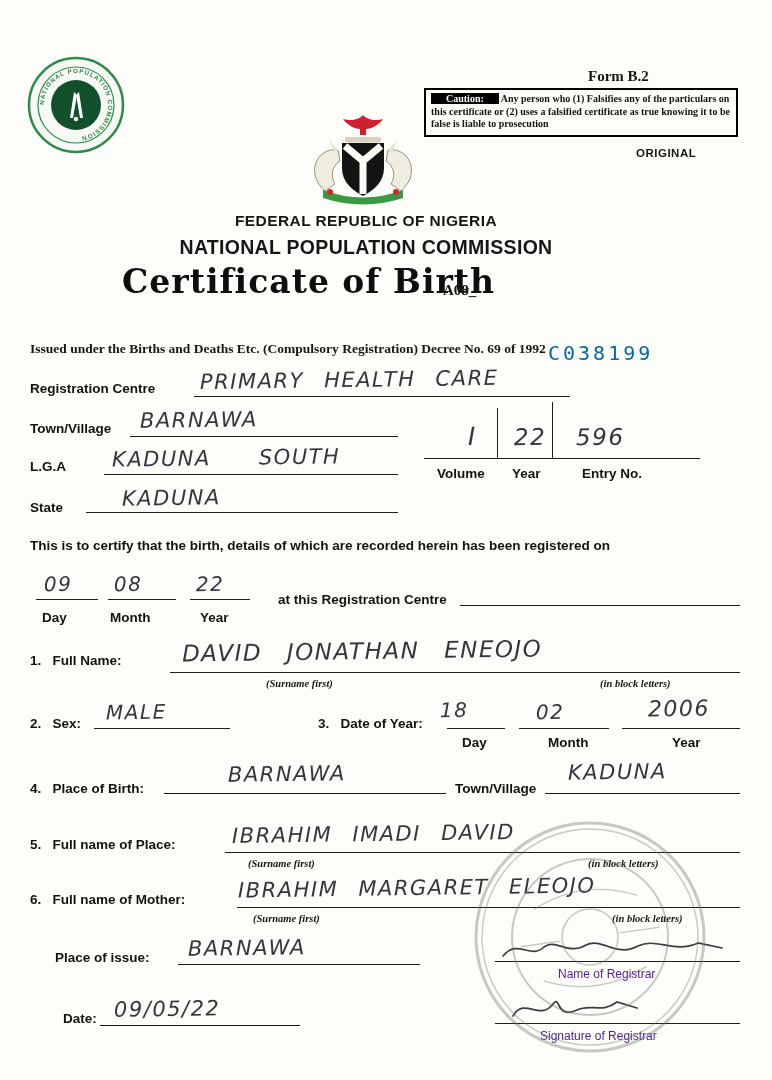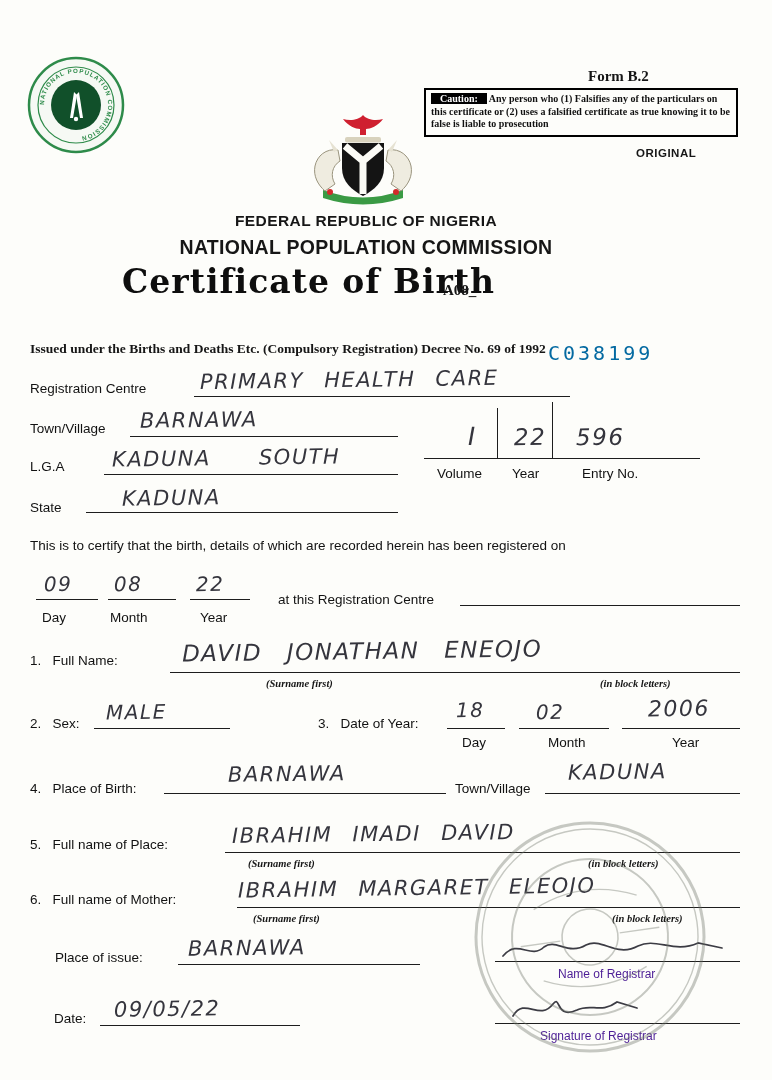--- a/index.html
+++ b/index.html
@@ -4,40 +4,40 @@
 <style>
   * { margin:0; padding:0; box-sizing:border-box; }
   html,body { background:#9a9a9a; }
   .page {
     position:relative; width:772px; height:1080px; margin:0 auto;
     background:#fdfdfa; color:#161616; overflow:hidden;
     font-family:"Liberation Sans", sans-serif;
     box-shadow:0 0 8px rgba(0,0,0,.4);
   }
   .abs { position:absolute; }
-  .lbl { font-weight:400; font-size:13.5px; color:#121212; white-space:nowrap; }
+  .lbl { font-weight:700; font-size:13.5px; color:#121212; white-space:nowrap; }
   .lbl-sm { font-weight:400; font-size:12px; color:#4c1d95; white-space:nowrap; }
   .serif { font-family:Liberation Serif, serif; }
   .center { text-align:center; }
   .ln { position:absolute; height:0; border-bottom:1.6px solid #1d1d1d; }
   .vln { position:absolute; width:0; border-left:1.8px solid #1d1d1d; }
   .hand {
     font-family:"DejaVu Sans", sans-serif; font-style:italic;
     color:#35353d; letter-spacing:1.5px; white-space:nowrap;
     transform:rotate(-0.8deg); font-size:20px;
   }
   .hand-lg { font-size:23px; word-spacing:16px; }
   .hand-md { font-size:21px; word-spacing:12px; }
   .hint { font-family:"Liberation Serif", serif; font-weight:700; font-style:italic; font-size:10.5px; white-space:nowrap; }
   .caution {
     left:424px; top:88px; width:314px; border:2px solid #000;
     padding:3px 5px 4px 5px; font-family:"Liberation Serif", serif;
     font-weight:700; font-size:10px; line-height:1.25; color:#111;
   }
-  .caution-word { background:#000; color:#fff; padding:0 9px; }
+  .caution-word { background:#000; color:#fff; padding:0 15px; }
   .serial {
     font-family:"DejaVu Sans Mono", monospace; font-size:20px;
     letter-spacing:3px; color:#0369a1; font-weight:400;margin-top:35px;
   }
   .title { font-family:"DejaVu Serif", serif; font-weight:700; font-size:33px; letter-spacing:1px; color:#0e0e0e; }
 </style>
 </head>
 <body>
 
 <div class="page">
@@ -128,21 +128,21 @@
   <div class="abs hand hand-lg" style="left:182px;top:638px">DAVID JONATHAN ENEOJO</div>
   <div class="ln" style="left:170px;top:672px;width:570px"></div>
   <div class="abs hint" style="left:266px;top:678px">(Surname first)</div>
   <div class="abs hint" style="left:600px;top:678px">(in block letters)</div>
 
   <div class="abs lbl" style="left:30px;top:716px"><span>2.</span>&nbsp;&nbsp;&nbsp;<span>Sex:</span></div>
   <div class="abs hand" style="left:106px;top:700px">MALE</div>
   <div class="ln" style="left:94px;top:728px;width:136px"></div>
 
   <div class="abs lbl" style="left:318px;top:716px"><span>3.</span>&nbsp;&nbsp;&nbsp;<span>Date of Year:</span></div>
-  <div class="abs hand" style="left:456px;top:698px">18</div>
+  <div class="abs hand" style="left:440px;top:698px">18</div>
   <div class="abs hand" style="left:536px;top:700px">02</div>
   <div class="abs hand" style="left:648px;top:696px;font-size:22px">2006</div>
   <div class="ln" style="left:447px;top:728px;width:58px"></div>
   <div class="ln" style="left:519px;top:728px;width:90px"></div>
   <div class="ln" style="left:622px;top:728px;width:118px"></div>
   <div class="abs lbl" style="left:462px;top:735px">Day</div>
   <div class="abs lbl" style="left:548px;top:735px">Month</div>
   <div class="abs lbl" style="left:672px;top:735px">Year</div>
 
   <div class="abs lbl" style="left:30px;top:781px"><span>4.</span>&nbsp;&nbsp;&nbsp;<span>Place of Birth:</span></div>
@@ -167,21 +167,21 @@
   <div class="abs lbl" style="left:55px;top:950px">Place of issue:</div>
   <div class="abs hand hand-md" style="left:188px;top:936px">BARNAWA</div>
   <div class="ln" style="left:178px;top:964px;width:242px"></div>
 
   <svg class="abs" style="left:498px;top:934px" width="230" height="28" viewBox="0 0 230 28">
     <path d="M5 22 C20 4 32 26 46 13 C58 4 70 22 88 11 C104 3 118 24 140 12 C158 3 176 20 200 9 L224 14" fill="none" stroke="#3c3c44" stroke-width="1.7" stroke-linecap="round"></path>
   </svg>
   <div class="ln" style="left:495px;top:961px;width:245px"></div>
   <div class="abs lbl-sm" style="left:558px;top:967px">Name of Registrar</div>
 
-  <div class="abs lbl" style="left:54px;top:1011px">Date:</div>
+  <div class="abs lbl" style="left:63px;top:1011px">Date:</div>
   <div class="abs hand hand-md" style="left:114px;top:997px">09/05/22</div>
   <div class="ln" style="left:100px;top:1025px;width:200px"></div>
 
   <svg class="abs" style="left:505px;top:994px" width="140" height="30" viewBox="0 0 140 30">
     <path d="M8 22 C20 2 34 28 48 10 C56 0 50 26 72 16 C86 9 96 20 112 8 L132 14" fill="none" stroke="#3c3c44" stroke-width="1.8" stroke-linecap="round"></path>
   </svg>
   <div class="ln" style="left:495px;top:1023px;width:245px"></div>
   <div class="abs lbl-sm" style="left:540px;top:1029px">Signature of Registrar</div>
 
   <svg class="abs" style="left:468px;top:812px;opacity:.38" width="244" height="250" viewBox="0 0 244 250">

